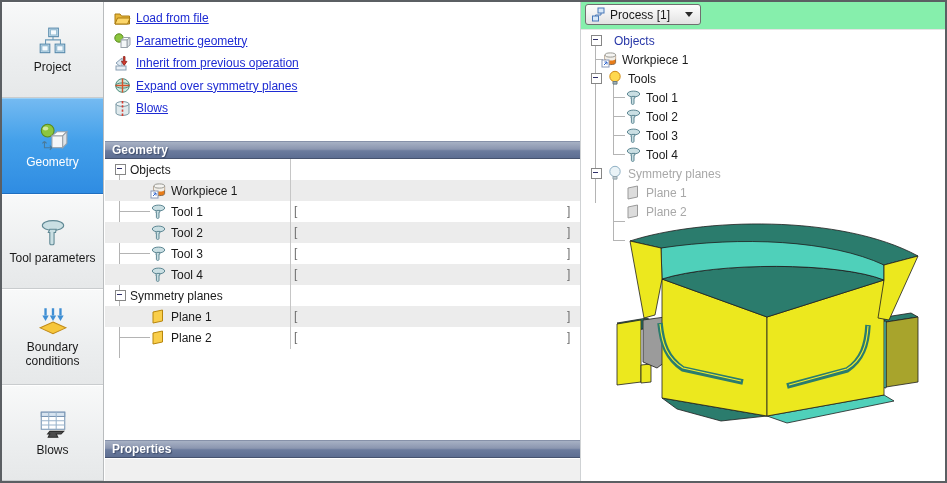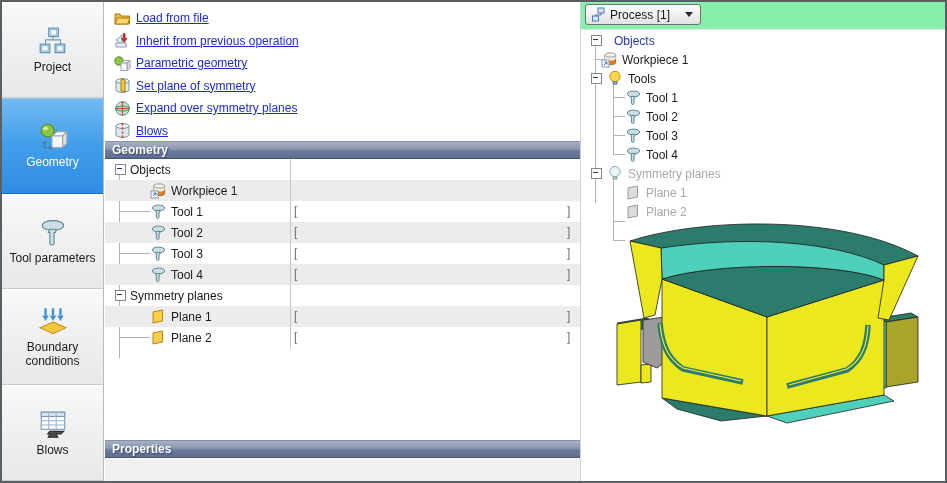--- a/index.html
+++ b/index.html
@@ -139,42 +139,34 @@
     <div class="links">
       <div class="link-row">
         <svg class="lnk-icon" viewBox="0 0 17 17">
           <path d="M1 4 h5 l1.5 2 h8 v8 H1z" fill="#e8b83c" stroke="#a87a10"></path>
           <path d="M1 14 l2.5 -6 h12.5 l-2.5 6z" fill="#fcd66a" stroke="#a87a10"></path>
         </svg>
         <span class="lnk">Load from file</span>
       </div>
       <div class="link-row">
         <svg class="lnk-icon" viewBox="0 0 17 17">
-          <path d="M2 8 l6 -5 v10z" fill="#dfe9f2" stroke="#8aa0b4"></path>
-          <rect x="2" y="11" width="10" height="4" fill="#e8eef4" stroke="#8aa0b4"></rect>
-          <path d="M10 2 v6 h2.4 l-3.4 5 -3.4 -5 H8 V2z" fill="#d43c30" stroke="#8a1c14" transform="translate(3,0) scale(0.8)"></path>
-        </svg>
-        <span class="lnk">Inherit from previous operation</span>
-      </div>
-      <div class="link-row">
-        <svg class="lnk-icon" viewBox="0 0 17 17">
           <circle cx="5" cy="6" r="4.2" fill="#8cc63e" stroke="#5a8a20"></circle>
           <polygon points="7,8 10,5.5 16,5.5 13,8" fill="#fdfdfd" stroke="#9aa2aa"></polygon>
           <polygon points="13,8 16,5.5 16,13 13,15.5" fill="#dde2e6" stroke="#9aa2aa"></polygon>
           <rect x="7" y="8" width="6" height="7.5" fill="#f4f6f8" stroke="#9aa2aa"></rect>
         </svg>
         <span class="lnk">Parametric geometry</span>
       </div>
       <div class="link-row">
         <svg class="lnk-icon" viewBox="0 0 17 17">
-          <path d="M2 4 v9 a6.5 2.4 0 0 0 13 0 v-9" fill="#dfe9ec" stroke="#7a98a4"></path>
-          <ellipse cx="8.5" cy="4" rx="6.5" ry="2.4" fill="#eef4f6" stroke="#7a98a4"></ellipse>
-          <polygon points="7,2 11,3 11,15 7,14" fill="#f2c83c" stroke="#a87a10"></polygon>
-        </svg>
-        <span class="lnk">Set plane of symmetry</span>
+          <path d="M2 8 l6 -5 v10z" fill="#dfe9f2" stroke="#8aa0b4"></path>
+          <rect x="2" y="11" width="10" height="4" fill="#e8eef4" stroke="#8aa0b4"></rect>
+          <path d="M10 2 v6 h2.4 l-3.4 5 -3.4 -5 H8 V2z" fill="#d43c30" stroke="#8a1c14" transform="translate(3,0) scale(0.8)"></path>
+        </svg>
+        <span class="lnk">Inherit from previous operation</span>
       </div>
       <div class="link-row">
         <svg class="lnk-icon" viewBox="0 0 17 17">
           <circle cx="8.5" cy="8.5" r="6.8" fill="#cde6de" stroke="#4a8a7a"></circle>
           <ellipse cx="8.5" cy="8.5" rx="6.8" ry="2.6" fill="none" stroke="#4a8a7a"></ellipse>
           <path d="M8.5 1.5 v14 M1.5 8.5 h14" stroke="#d4542c" stroke-width="1.4"></path>
         </svg>
         <span class="lnk">Expand over symmetry planes</span>
       </div>
       <div class="link-row">

